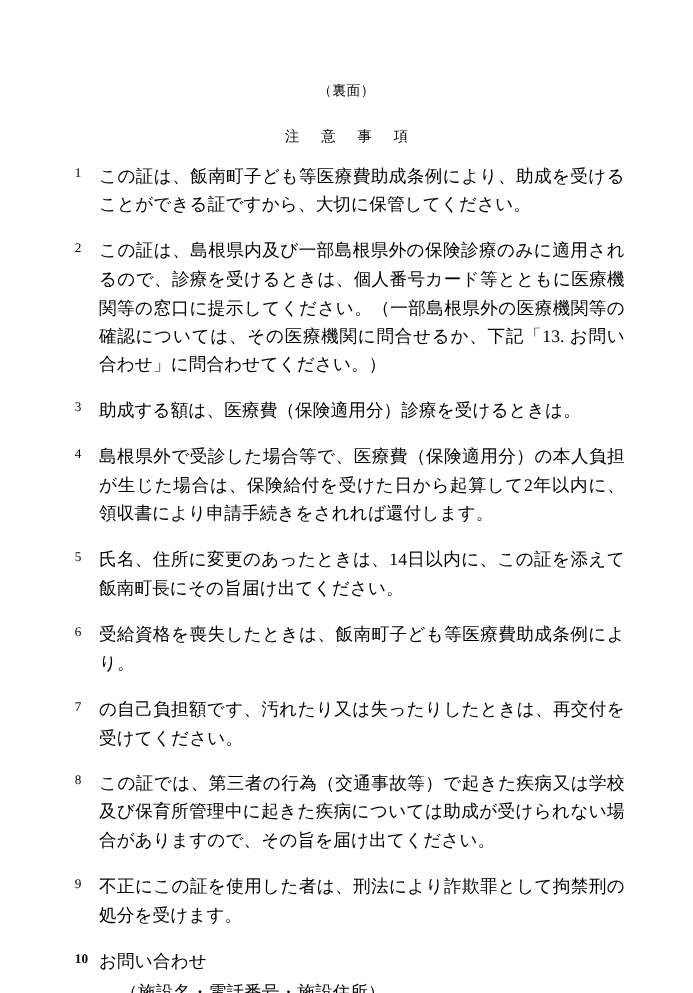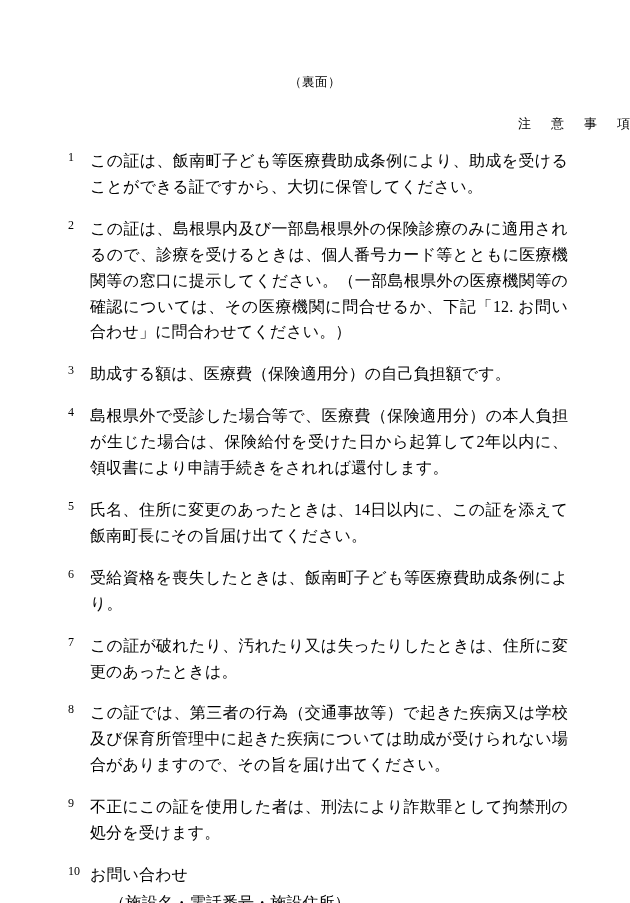--- a/index.html
+++ b/index.html
@@ -29,21 +29,21 @@
     width: 630px;
     text-align: center;
     font-size: 12.5px;
     letter-spacing: 0.5px;
   }
   .header-title {
     position: absolute;
     top: 115px;
     left: 0;
     width: 630px;
-    text-align: right;
+    text-align: center;
     font-size: 13px;
   }
   .header-title .sp {
     display: inline-block;
     width: 20px;
   }
   .items {
     position: absolute;
     top: 148px;
     left: 68px;
@@ -56,20 +56,21 @@
   }
   .item-num {
     flex: 0 0 auto;
     width: 22px;
     font-size: 12px;
     line-height: 1.62;
     text-align: left;
   }
   .item-num.wide {
     width: 22px;
+    font-weight: bold;
   }
   .item-body {
     flex: 1 1 auto;
     font-size: 16px;
     line-height: 1.62;
     text-align: justify;
     text-justify: inter-ideograph;
     letter-spacing: 0.1px;
   }
   .sub {
@@ -91,46 +92,46 @@
 
   <div class="items">
 
     <div class="item">
       <div class="item-num">1</div>
       <div class="item-body">この証は、飯南町子ども等医療費助成条例により、助成を受けることができる証ですから、大切に保管してください。</div>
     </div>
 
     <div class="item">
       <div class="item-num">2</div>
-      <div class="item-body">この証は、島根県内及び一部島根県外の保険診療のみに適用されるので、診療を受けるときは、個人番号カード等とともに医療機関等の窓口に提示してください。（一部島根県外の医療機関等の確認については、その医療機関に問合せるか、下記「12. お問い合わせ」に問合わせてください。）</div>
+      <div class="item-body">この証は、島根県内及び一部島根県外の保険診療のみに適用されるので、診療を受けるときは、個人番号カード等とともに医療機関等の窓口に提示してください。（一部島根県外の医療機関等の確認については、その医療機関に問合せるか、下記「13. お問い合わせ」に問合わせてください。）</div>
     </div>
 
     <div class="item">
       <div class="item-num">3</div>
-      <div class="item-body">助成する額は、医療費（保険適用分）の自己負担額です。</div>
+      <div class="item-body">助成する額は、医療費（保険適用分）診療を受けるときは。</div>
     </div>
 
     <div class="item">
       <div class="item-num">4</div>
       <div class="item-body">島根県外で受診した場合等で、医療費（保険適用分）の本人負担が生じた場合は、保険給付を受けた日から起算して2年以内に、領収書により申請手続きをされれば還付します。</div>
     </div>
 
     <div class="item">
       <div class="item-num">5</div>
       <div class="item-body">氏名、住所に変更のあったときは、14日以内に、この証を添えて飯南町長にその旨届け出てください。</div>
     </div>
 
     <div class="item">
       <div class="item-num">6</div>
       <div class="item-body">受給資格を喪失したときは、飯南町子ども等医療費助成条例により。</div>
     </div>
 
     <div class="item">
       <div class="item-num">7</div>
-      <div class="item-body">この証が破れたり、汚れたり又は失ったりしたときは、住所に変更のあったときは。</div>
+      <div class="item-body">の自己負担額です、汚れたり又は失ったりしたときは、再交付を受けてください。</div>
     </div>
 
     <div class="item">
       <div class="item-num">8</div>
       <div class="item-body">この証では、第三者の行為（交通事故等）で起きた疾病又は学校及び保育所管理中に起きた疾病については助成が受けられない場合がありますので、その旨を届け出てください。</div>
     </div>
 
     <div class="item">
       <div class="item-num">9</div>
       <div class="item-body">不正にこの証を使用した者は、刑法により詐欺罪として拘禁刑の処分を受けます。</div>

